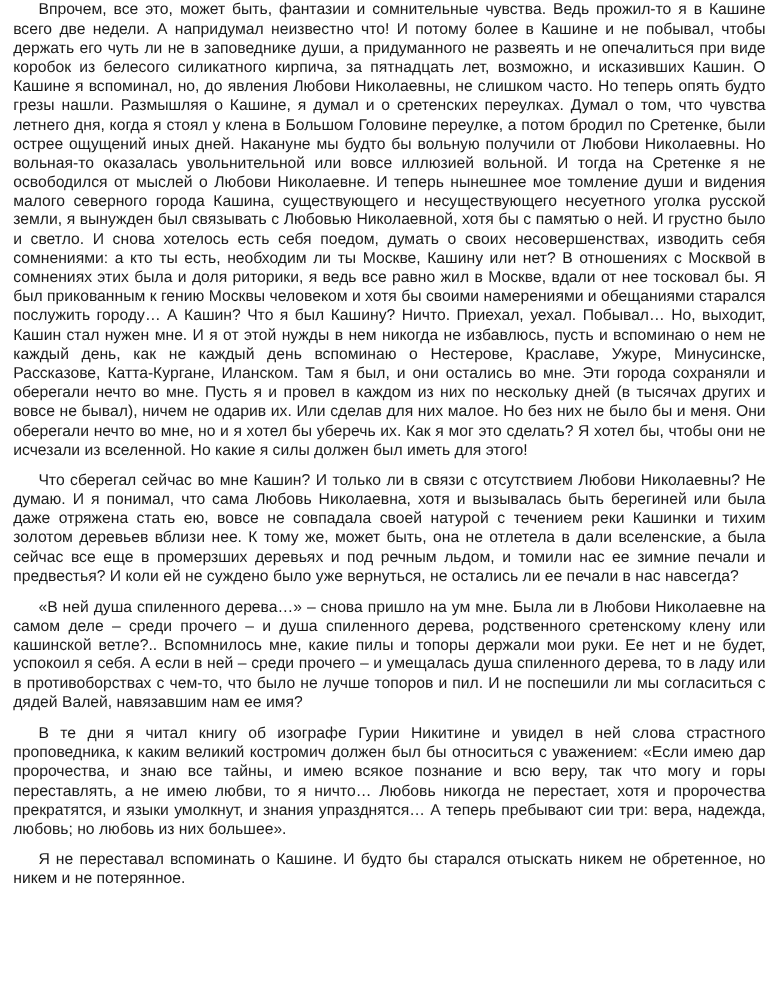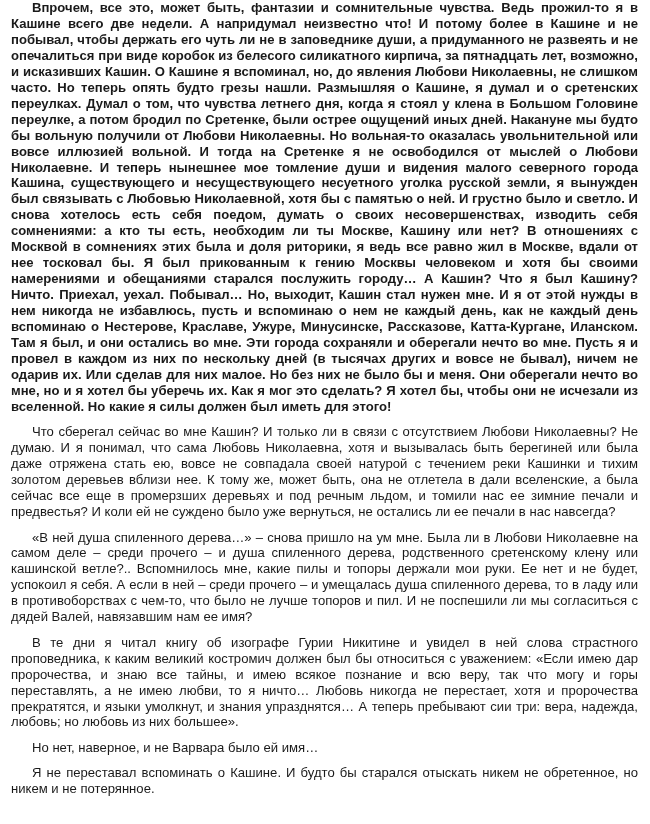--- a/index.html
+++ b/index.html
@@ -21,27 +21,25 @@
     line-height: 15.95px;
     color: #1a1a1a;
   }
   .page p {
     margin: 0 0 9.5px 0;
     text-indent: 21px;
     text-align: justify;
   }
   .page p.first {
     margin-top: 0px;
-    font-weight: bold;
   }
 </style>
 </head>
 <body>
 
 <div class="page">
   <p class="first">Впрочем, все это, может быть, фантазии и сомнительные чувства. Ведь прожил-то я в Кашине всего две недели. А напридумал неизвестно что! И потому более в Кашине и не побывал, чтобы держать его чуть ли не в заповеднике души, а придуманного не развеять и не опечалиться при виде коробок из белесого силикатного кирпича, за пятнадцать лет, возможно, и исказивших Кашин. О Кашине я вспоминал, но, до явления Любови Николаевны, не слишком часто. Но теперь опять будто грезы нашли. Размышляя о Кашине, я думал и о сретенских переулках. Думал о том, что чувства летнего дня, когда я стоял у клена в Большом Головине переулке, а потом бродил по Сретенке, были острее ощущений иных дней. Накануне мы будто бы вольную получили от Любови Николаевны. Но вольная-то оказалась увольнительной или вовсе иллюзией вольной. И тогда на Сретенке я не освободился от мыслей о Любови Николаевне. И теперь нынешнее мое томление души и видения малого северного города Кашина, существующего и несуществующего несуетного уголка русской земли, я вынужден был связывать с Любовью Николаевной, хотя бы с памятью о ней. И грустно было и светло. И снова хотелось есть себя поедом, думать о своих несовершенствах, изводить себя сомнениями: а кто ты есть, необходим ли ты Москве, Кашину или нет? В отношениях с Москвой в сомнениях этих была и доля риторики, я ведь все равно жил в Москве, вдали от нее тосковал бы. Я был прикованным к гению Москвы человеком и хотя бы своими намерениями и обещаниями старался послужить городу… А Кашин? Что я был Кашину? Ничто. Приехал, уехал. Побывал… Но, выходит, Кашин стал нужен мне. И я от этой нужды в нем никогда не избавлюсь, пусть и вспоминаю о нем не каждый день, как не каждый день вспоминаю о Нестерове, Краславе, Ужуре, Минусинске, Рассказове, Катта-Кургане, Иланском. Там я был, и они остались во мне. Эти города сохраняли и оберегали нечто во мне. Пусть я и провел в каждом из них по нескольку дней (в тысячах других и вовсе не бывал), ничем не одарив их. Или сделав для них малое. Но без них не было бы и меня. Они оберегали нечто во мне, но и я хотел бы уберечь их. Как я мог это сделать? Я хотел бы, чтобы они не исчезали из вселенной. Но какие я силы должен был иметь для этого!</p>
   <p>Что сберегал сейчас во мне Кашин? И только ли в связи с отсутствием Любови Николаевны? Не думаю. И я понимал, что сама Любовь Николаевна, хотя и вызывалась быть берегиней или была даже отряжена стать ею, вовсе не совпадала своей натурой с течением реки Кашинки и тихим золотом деревьев вблизи нее. К тому же, может быть, она не отлетела в дали вселенские, а была сейчас все еще в промерзших деревьях и под речным льдом, и томили нас ее зимние печали и предвестья? И коли ей не суждено было уже вернуться, не остались ли ее печали в нас навсегда?</p>
   <p>«В ней душа спиленного дерева…» – снова пришло на ум мне. Была ли в Любови Николаевне на самом деле – среди прочего – и душа спиленного дерева, родственного сретенскому клену или кашинской ветле?.. Вспомнилось мне, какие пилы и топоры держали мои руки. Ее нет и не будет, успокоил я себя. А если в ней – среди прочего – и умещалась душа спиленного дерева, то в ладу или в противоборствах с чем-то, что было не лучше топоров и пил. И не поспешили ли мы согласиться с дядей Валей, навязавшим нам ее имя?</p>
   <p>В те дни я читал книгу об изографе Гурии Никитине и увидел в ней слова страстного проповедника, к каким великий костромич должен был бы относиться с уважением: «Если имею дар пророчества, и знаю все тайны, и имею всякое познание и всю веру, так что могу и горы переставлять, а не имею любви, то я ничто… Любовь никогда не перестает, хотя и пророчества прекратятся, и языки умолкнут, и знания упразднятся… А теперь пребывают сии три: вера, надежда, любовь; но любовь из них большее».</p>
-  <p>Но нет, наверное, и не Варвара было ей имя…</p>
   <p>Я не переставал вспоминать о Кашине. И будто бы старался отыскать никем не обретенное, но никем и не потерянное.</p>
 
 </div>
 
 </body></html>

